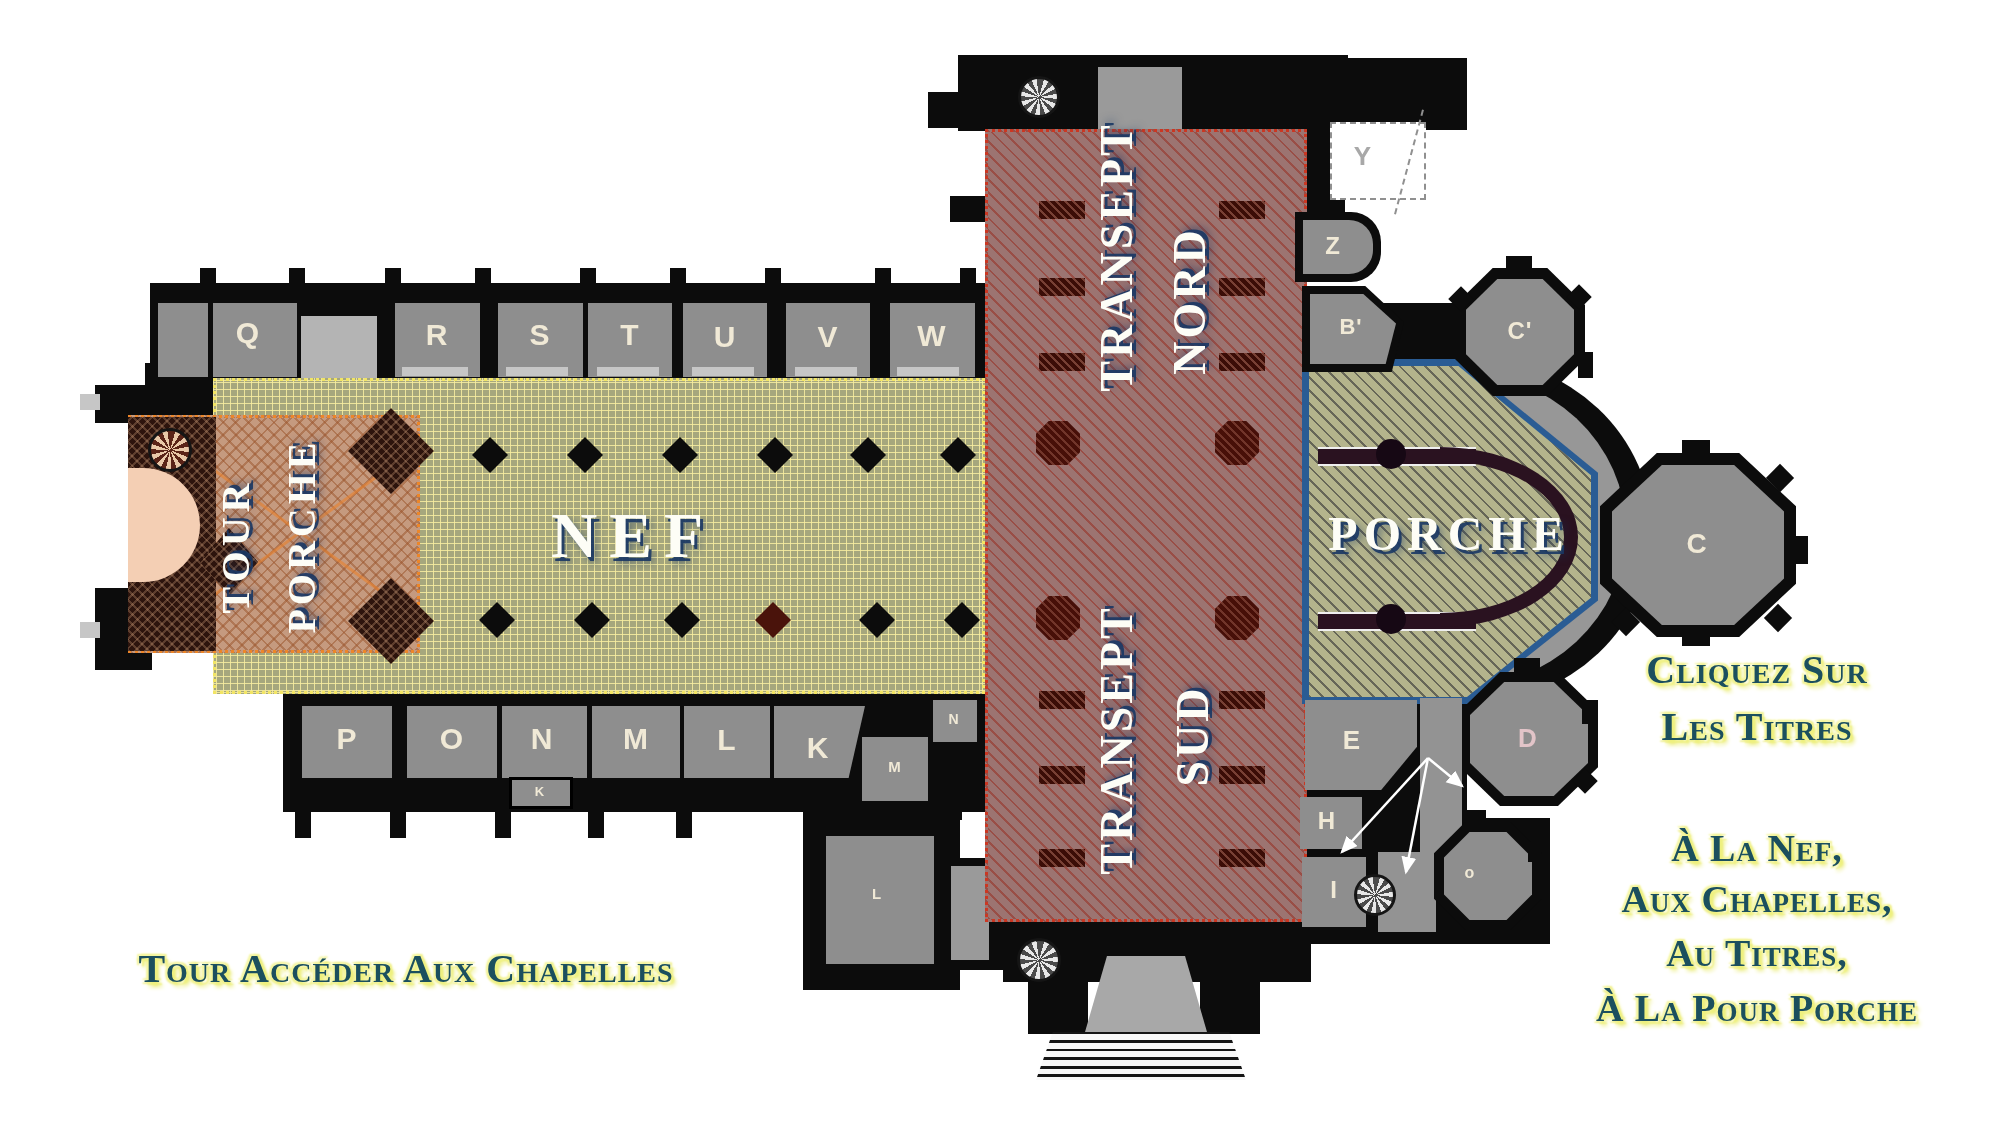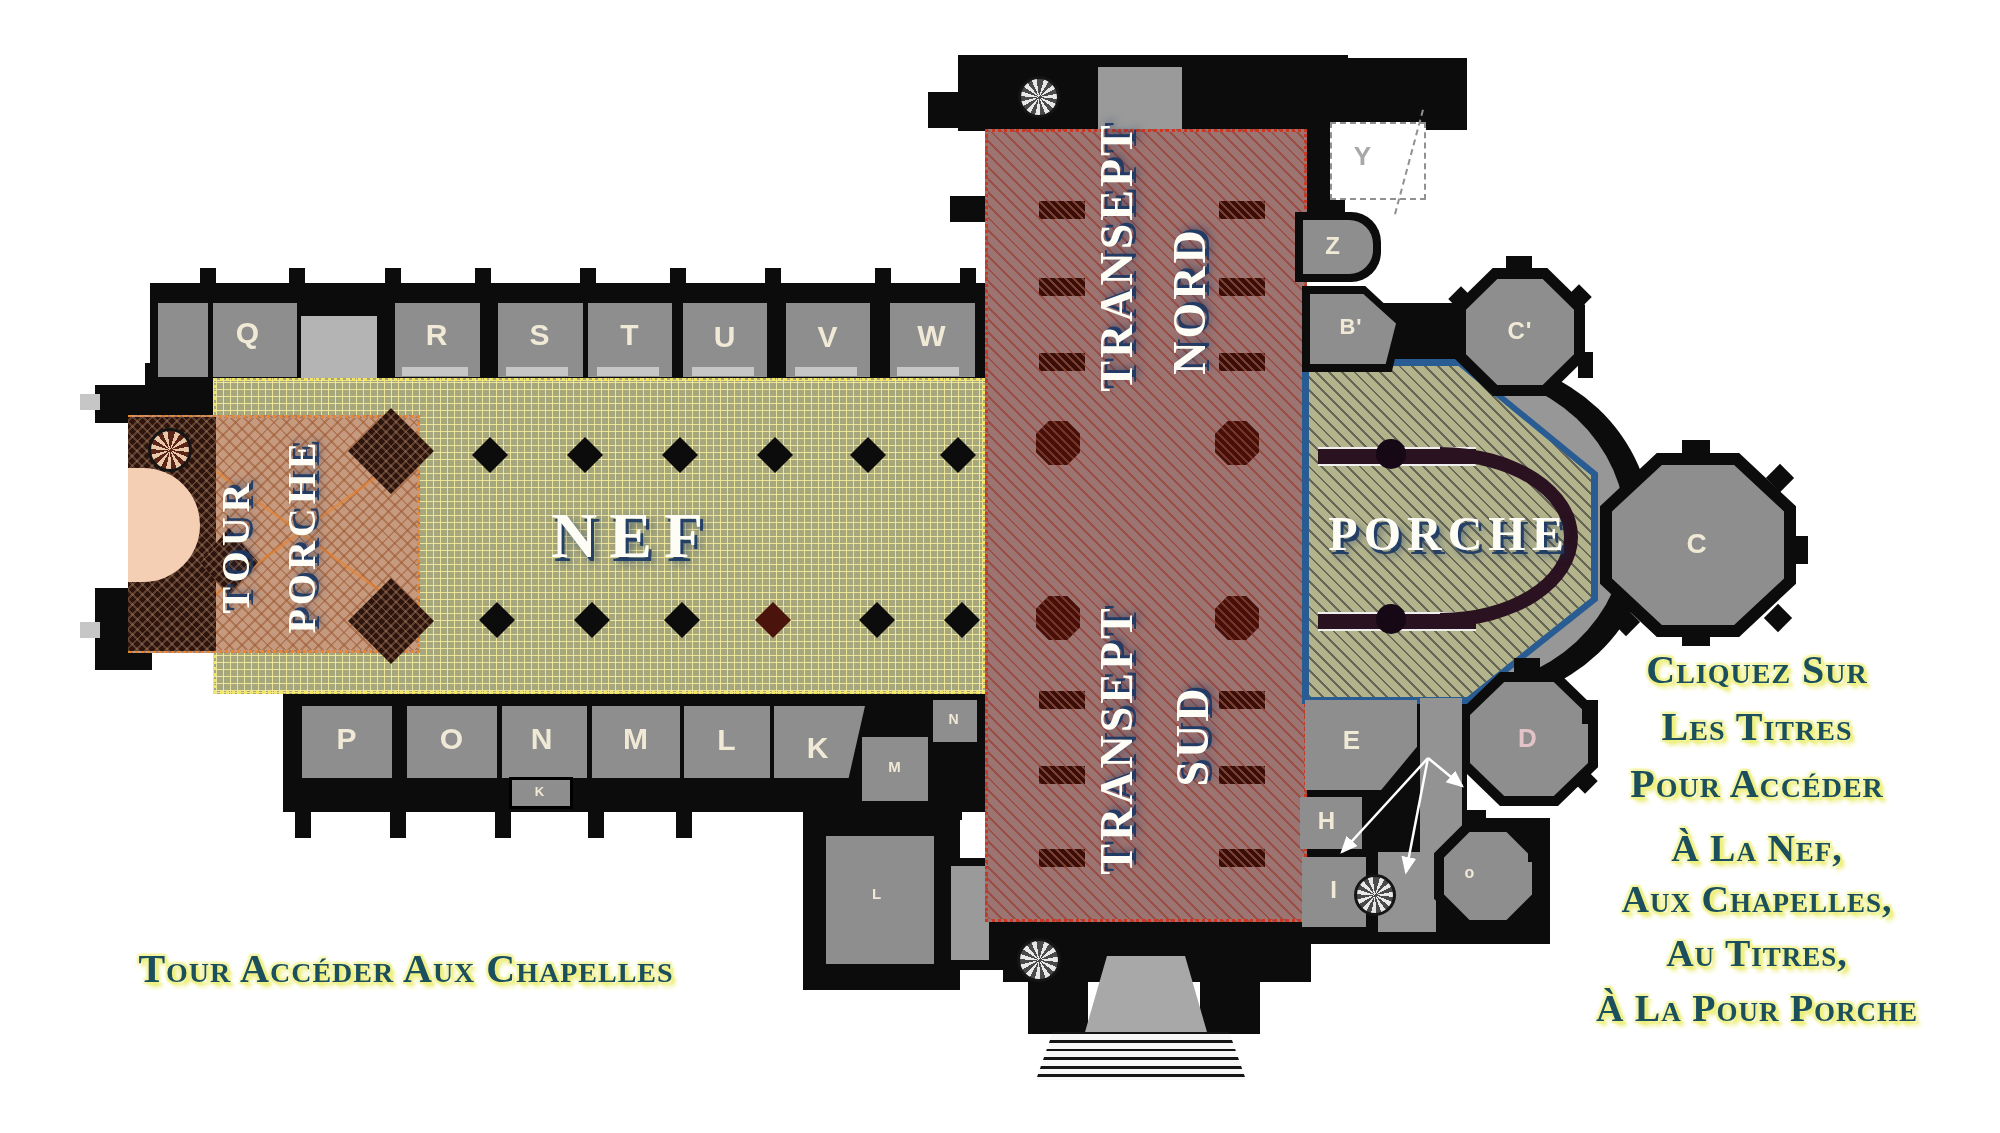--- a/index.html
+++ b/index.html
@@ -274,19 +274,18 @@
   <div class="maplabel vert" style="left:1116px;top:257px;font-size:46px;letter-spacing:3px;">TRANSEPT</div>
   <div class="maplabel vert" style="left:1189px;top:301px;font-size:46px;letter-spacing:3px;">NORD</div>
   <div class="maplabel vert" style="left:1116px;top:740px;font-size:46px;letter-spacing:3px;">TRANSEPT</div>
   <div class="maplabel vert" style="left:1192px;top:736px;font-size:46px;letter-spacing:3px;">SUD</div>
   <div class="maplabel" style="left:1449px;top:533px;font-size:48px;letter-spacing:6px;">PORCHE</div>
 
   <div class="instr" style="left:406px;top:968px;font-size:40px;">Tour Accéder Aux Chapelles</div>
 
   <div class="instr" style="left:1757px;top:669px;font-size:40px;text-align:right;">Cliquez Sur</div>
   <div class="instr" style="left:1757px;top:726px;font-size:40px;">Les Titres</div>
-  <div class="instr" style="left:1757px;top:783px;font-size:40px;">Pour Accéder</div>
   <div class="instr" style="left:1757px;top:840px;font-size:38px;margin-top:8px;">À La Nef,</div>
   <div class="instr" style="left:1757px;top:899px;font-size:38px;">Aux Chapelles,</div>
   <div class="instr" style="left:1757px;top:953px;font-size:38px;">Au Titres,</div>
   <div class="instr" style="left:1757px;top:1008px;font-size:38px;">À La Pour Porche</div>
 
 </div>
 
 </body></html>

